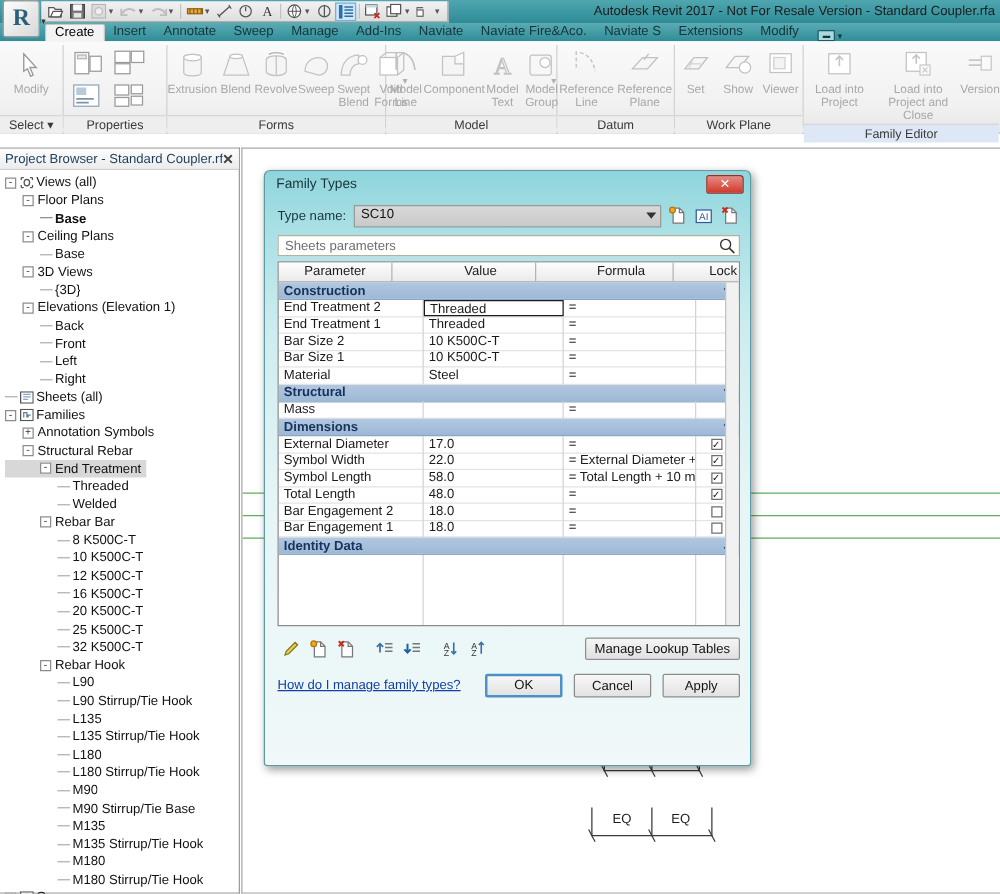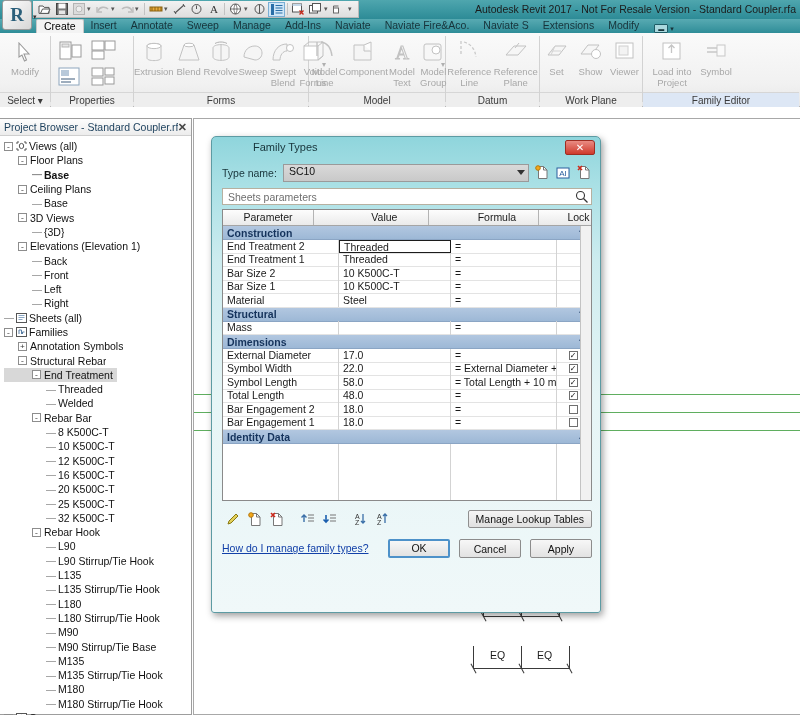--- a/index.html
+++ b/index.html
@@ -148,21 +148,21 @@
   }
 
   
   #dlg {
     position:absolute; left:211px; top:136px; width:390px; height:477px;
     background:linear-gradient(to bottom,#8fd5dc 0%,#a9e0e5 10%,#cdecef 26%,#e6f5f6 55%,#f0f8f9 100%);
     border:1px solid #5d9ba3; border-radius:5px 5px 3px 3px;
     box-shadow:2px 3px 7px rgba(0,0,0,0.38);
   }
   #dlg-title {
-    height:22px; padding:4px 0 0 9px; font-size:11px; color:#17343a; font-weight:normal;margin-left:32px;
+    height:22px; padding:4px 0 0 9px; font-size:11px; color:#17343a; font-weight:normal;
   }
   #dlg-close {
     position:absolute; right:5px; top:3px; width:30px; height:15px;
     background:linear-gradient(to bottom,#e98c83,#cf3a2c);
     border:1px solid #9d2d22; border-radius:2px 3px 2px 2px;
     color:#fff; font-size:10px; text-align:center; line-height:13px; cursor:pointer;
     font-family:"Liberation Sans", sans-serif;
   }
   #dlg-body { position:absolute; left:10px; top:26px; width:370px; height:440px; }
 
@@ -589,28 +589,39 @@
     <div class="items">
       <div class="ritem grey wide">
         <span class="glyph">
           <svg class="ic" width="26" height="25" viewBox="0 0 26 25">
               <rect x="4" y="4" width="17" height="16" fill="#fff" stroke="#c2c2c2"></rect>
               <path d="M12.5 14V6M9.5 9l3-3 3 3" fill="none" stroke="#c5c5c5" stroke-width="1.3"></path>
             </svg>
         </span>
         <span class="cap">Load into Project</span>
       </div>
+      <div class="ritem grey" style="width:70px">
+        <span class="glyph">
+          <svg class="ic" width="26" height="25" viewBox="0 0 26 25">
+              <rect x="3" y="3" width="16" height="15" fill="#fff" stroke="#c2c2c2"></rect>
+              <path d="M11 12V5M8 8l3-3 3 3" fill="none" stroke="#c5c5c5" stroke-width="1.3"></path>
+              <rect x="14" y="13" width="8" height="8" fill="#fafafa" stroke="#c9c9c9"></rect>
+              <path d="M16 15l4 4M20 15l-4 4" stroke="#cccccc"></path>
+            </svg>
+        </span>
+        <span class="cap">Load into Project and Close</span>
+      </div>
       <div class="ritem grey" style="width:30px">
         <span class="glyph">
           <svg class="ic" width="26" height="25" viewBox="0 0 26 25">
               <path d="M4 9h10M4 13h10" stroke="#c7c7c7" stroke-width="1.4"></path>
               <rect x="14" y="6" width="8" height="11" fill="#fafafa" stroke="#c7c7c7"></rect>
             </svg>
         </span>
-        <span class="cap">Symbol</span>
+        <span class="cap">Version</span>
       </div>
     </div>
     <div class="plabel">Family Editor</div>
   </div>
 
 </div>
 
 <div id="browser">
   <div id="browser-head">
     <span class="bt">Project Browser - Standard Coupler.rfa</span>

